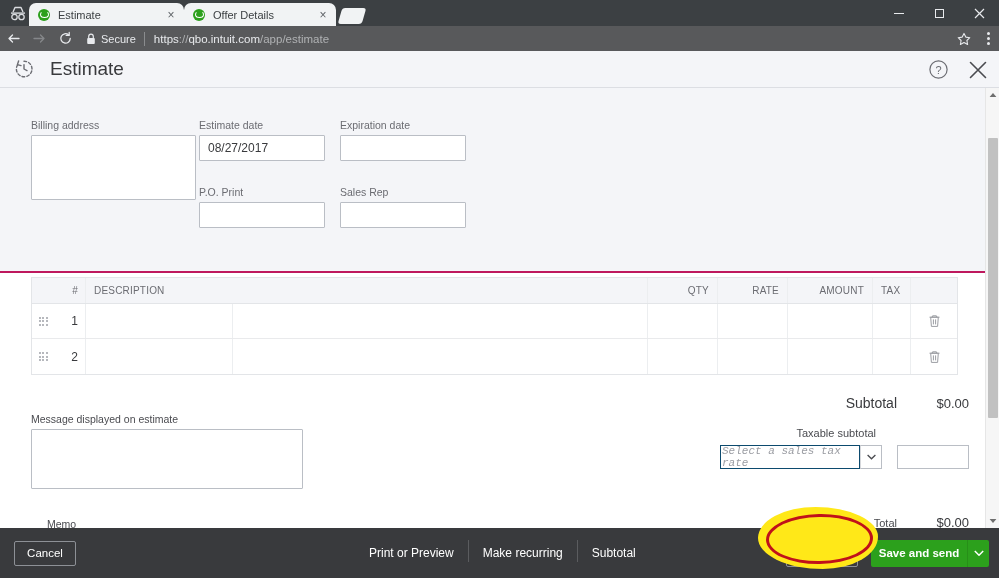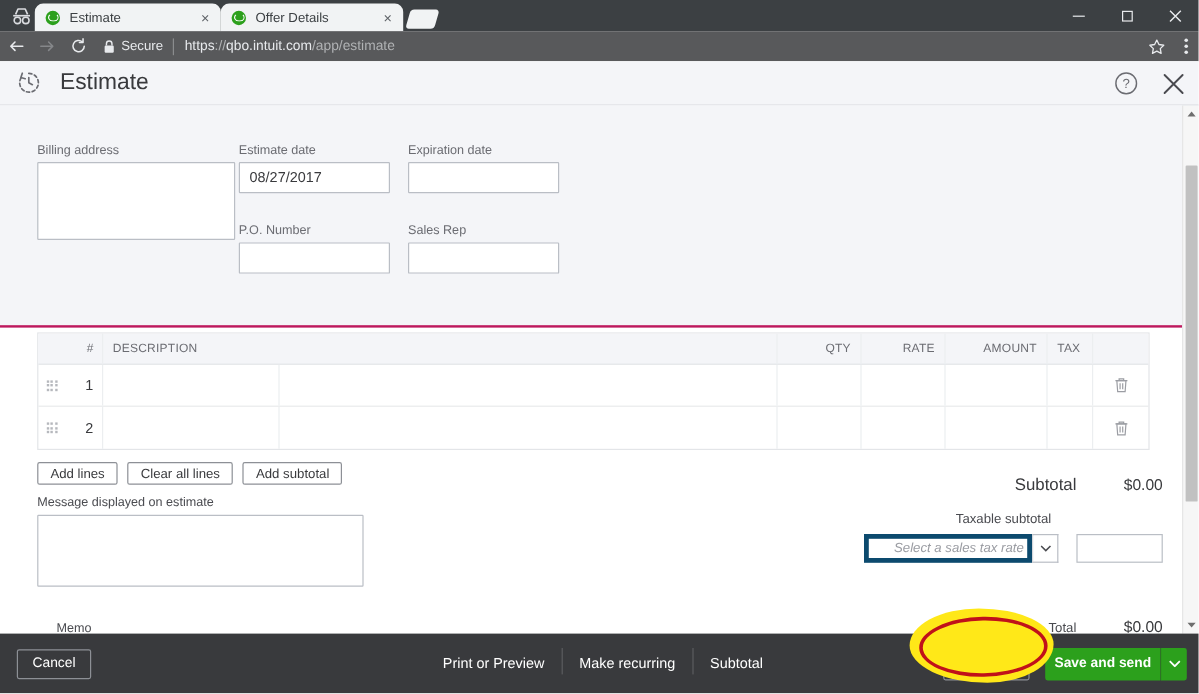--- a/index.html
+++ b/index.html
@@ -155,23 +155,23 @@
   
   .totals { position:absolute; right:16px; top:380px; width:280px; }
   .trow { display:flex; align-items:baseline; justify-content:flex-end; }
   .tlabel { font-size:13px; color:#393a3d; text-align:right; }
   .tval { width:72px; text-align:right; font-size:13px; color:#393a3d;margin-top:32px; }
   .tlabel.sub { font-size:14px; }
   .tlabel.small { font-size:11px; color:#4a4b50; }
   .tlabel.big { font-size:14.5px; color:#393a3d; }
   .taxrow { display:flex; align-items:center; justify-content:flex-end; margin-top:6px; }
   .taxsel {
-    width:140px; height:24px; background:#fff; border:4px solid #0c4a6e;
+    width:140px; height:24px; background:#fff; border:1px solid #0c4a6e;
     display:flex; align-items:center; font-size:11px; color:#9b9da3;
-    font-style:italic; padding-left:21px; position:relative;
+    font-style:italic; padding-left:1px; position:relative;font-family:Liberation Mono, monospace;
   }
   .taxcaret {
     width:22px; height:24px; border:1px solid #babec5; border-left:1px solid #d6d8dc;
     background:#fff; display:flex; align-items:center; justify-content:center;
   }
   .taxamt { width:72px; height:24px; background:#fff; border:1px solid #babec5; margin-left:15px; }
 
   
   .vscroll { position:absolute; right:0; top:88px; width:14px; height:440px; background:#f6f6f6; border-left:1px solid #e6e6e6; }
   .vs-arrow { width:14px; height:14px; display:flex; align-items:center; justify-content:center; }
@@ -349,21 +349,21 @@
         <div class="field-label">Estimate date</div>
         <div class="inp" style="width:126px;height:26px;">08/27/2017</div>
       </div>
 
       <div class="fld" style="left:340px; top:31px;">
         <div class="field-label">Expiration date</div>
         <div class="inp" style="width:126px;height:26px;"></div>
       </div>
 
       <div class="fld" style="left:199px; top:98px;">
-        <div class="field-label">P.O. Number</div>
+        <div class="field-label">P.O. Print</div>
         <div class="inp" style="width:126px;height:26px;"></div>
       </div>
 
       <div class="fld" style="left:340px; top:98px;">
         <div class="field-label">Sales Rep</div>
         <div class="inp" style="width:126px;height:26px;"></div>
       </div>
     </div>
 
     <div class="lt" style="top:189px;">
@@ -432,25 +432,20 @@
         <div class="c c-del">
           <svg width="13" height="14" viewBox="0 0 13 14">
             <path d="M1.5 3.2 H11.5 M4.6 3.2 V1.8 H8.4 V3.2" stroke="#9b9da3" stroke-width="1" fill="none"></path>
             <path d="M2.7 3.2 L3.4 12.4 H9.6 L10.3 3.2 Z" fill="none" stroke="#9b9da3" stroke-width="1"></path>
             <path d="M5.4 5.4 V10.4 M7.6 5.4 V10.4" stroke="#9b9da3" stroke-width="1"></path>
           </svg>
         </div>
       </div>
     </div>
 
-    <div class="btnrow" style="top:297px;">
-      <div class="obtn">Add lines</div>
-      <div class="obtn">Clear all lines</div>
-      <div class="obtn">Add subtotal</div>
-    </div>
 
     <div class="msg-wrap" style="top:325px;">
       <div class="msg-label">Message displayed on estimate</div>
       <div class="msg-box"></div>
     </div>
     <div class="memo-label" style="top:430px;">Memo</div>
 
     <div class="totals" style="top:276px;">
       <div class="trow">
         <div class="tlabel sub">Subtotal</div>

